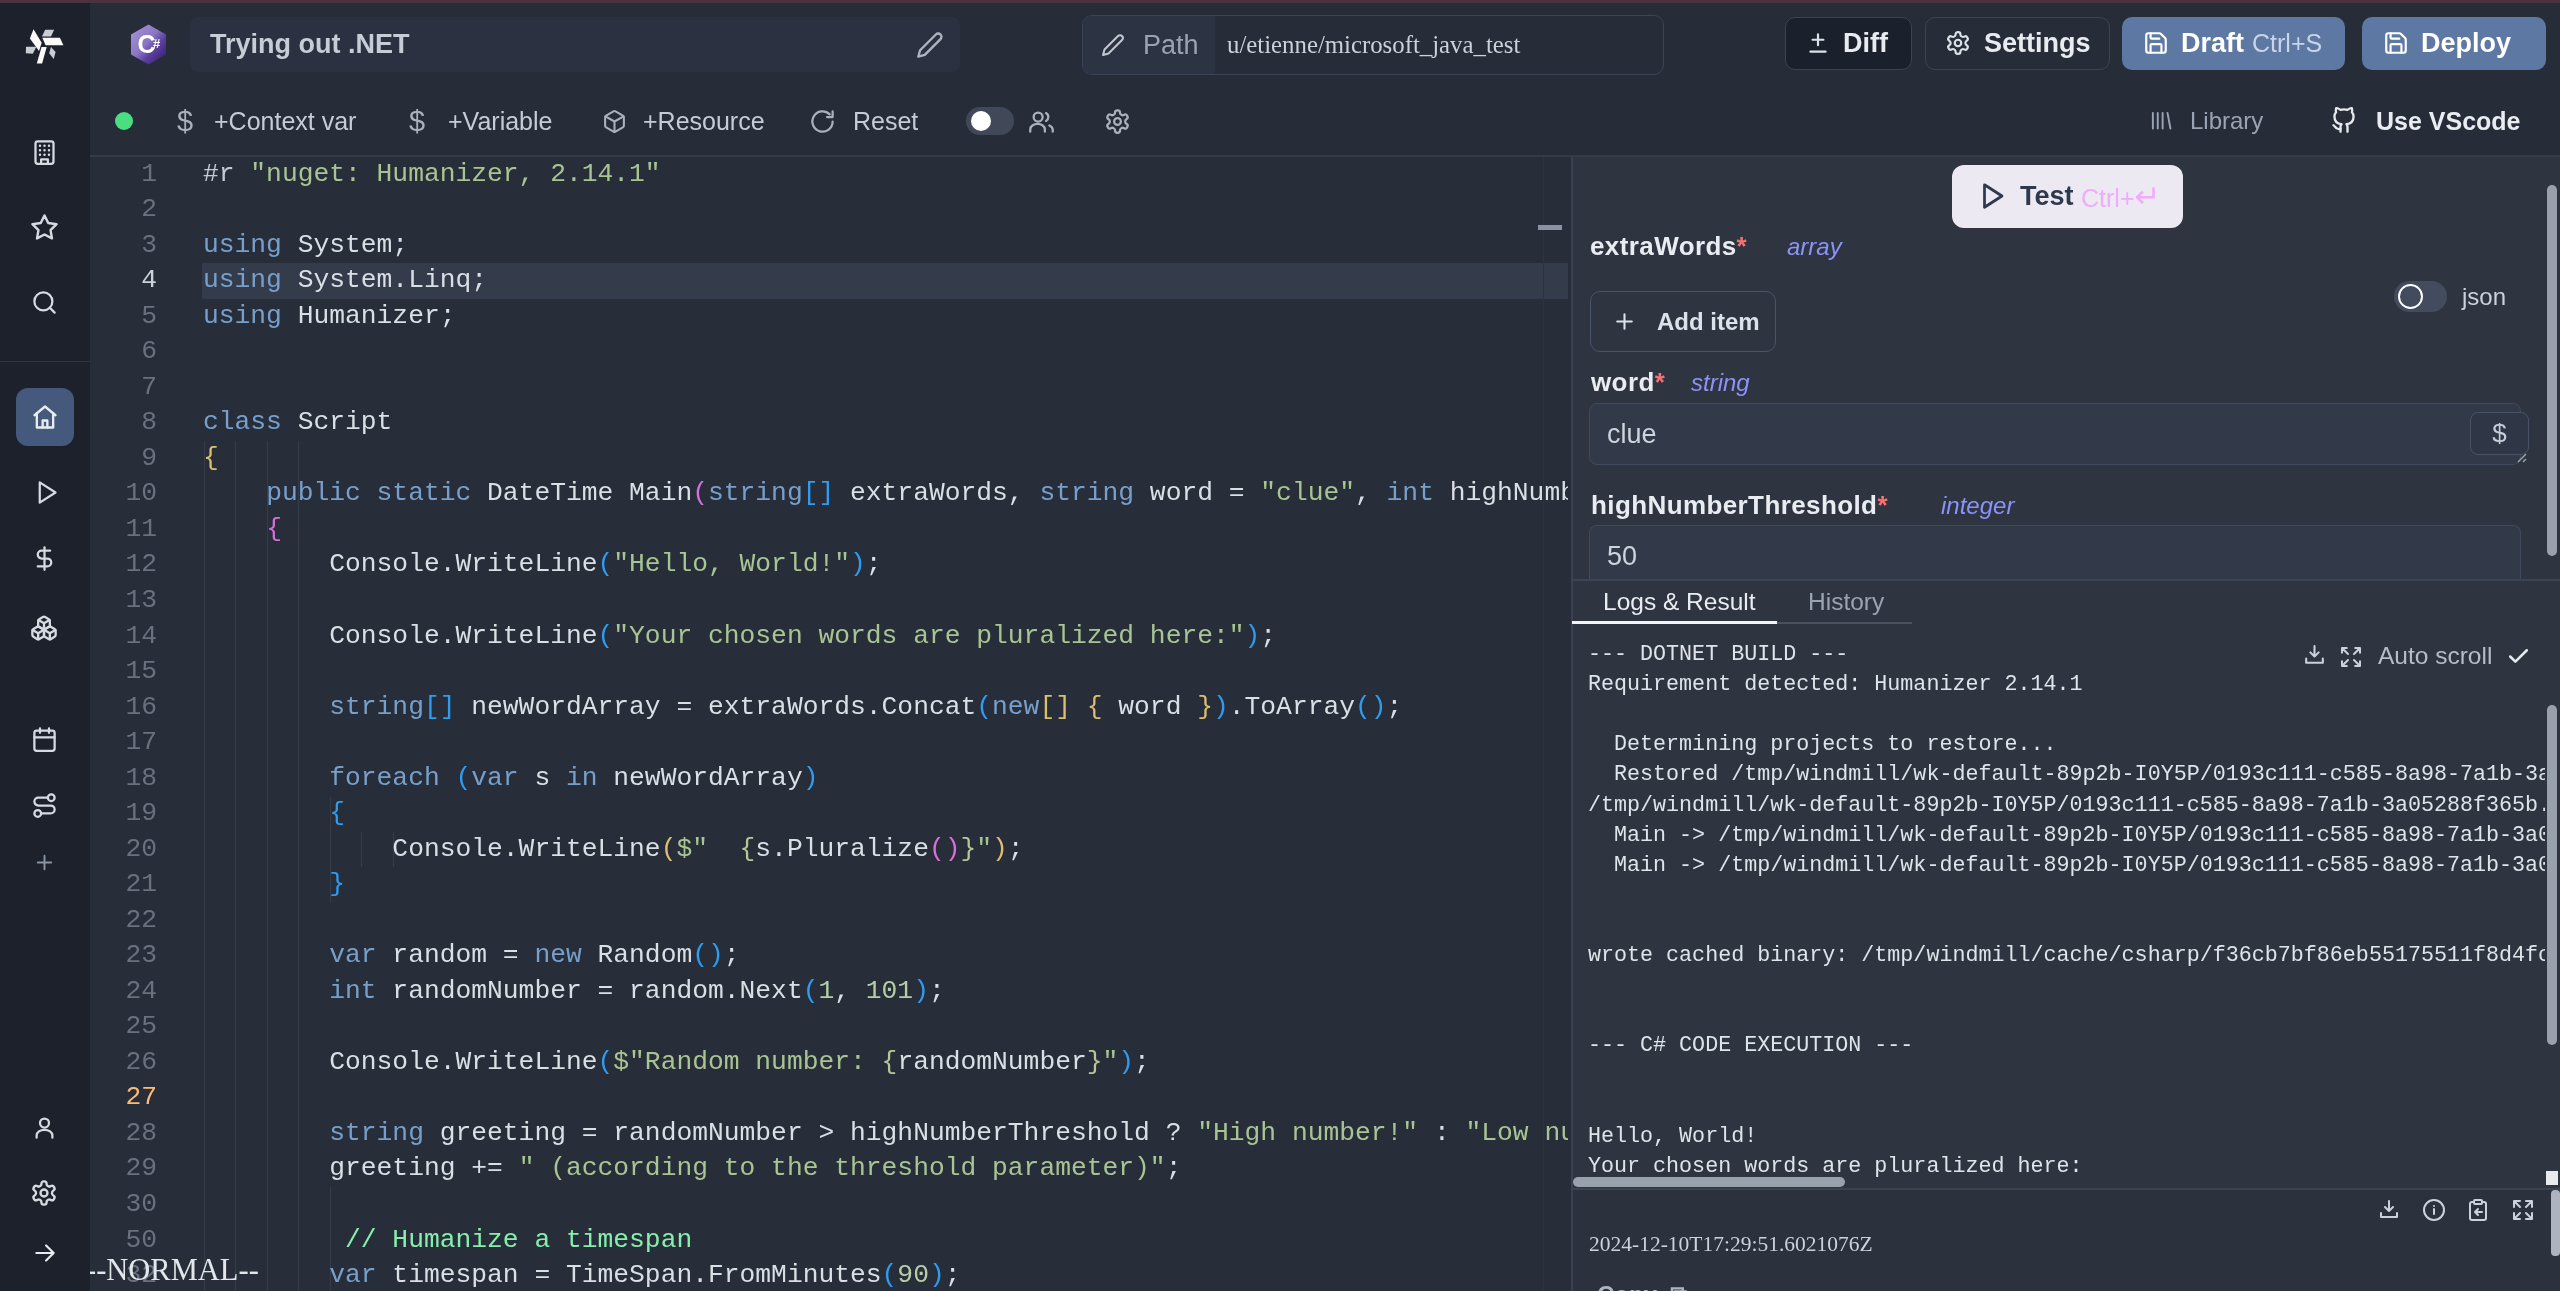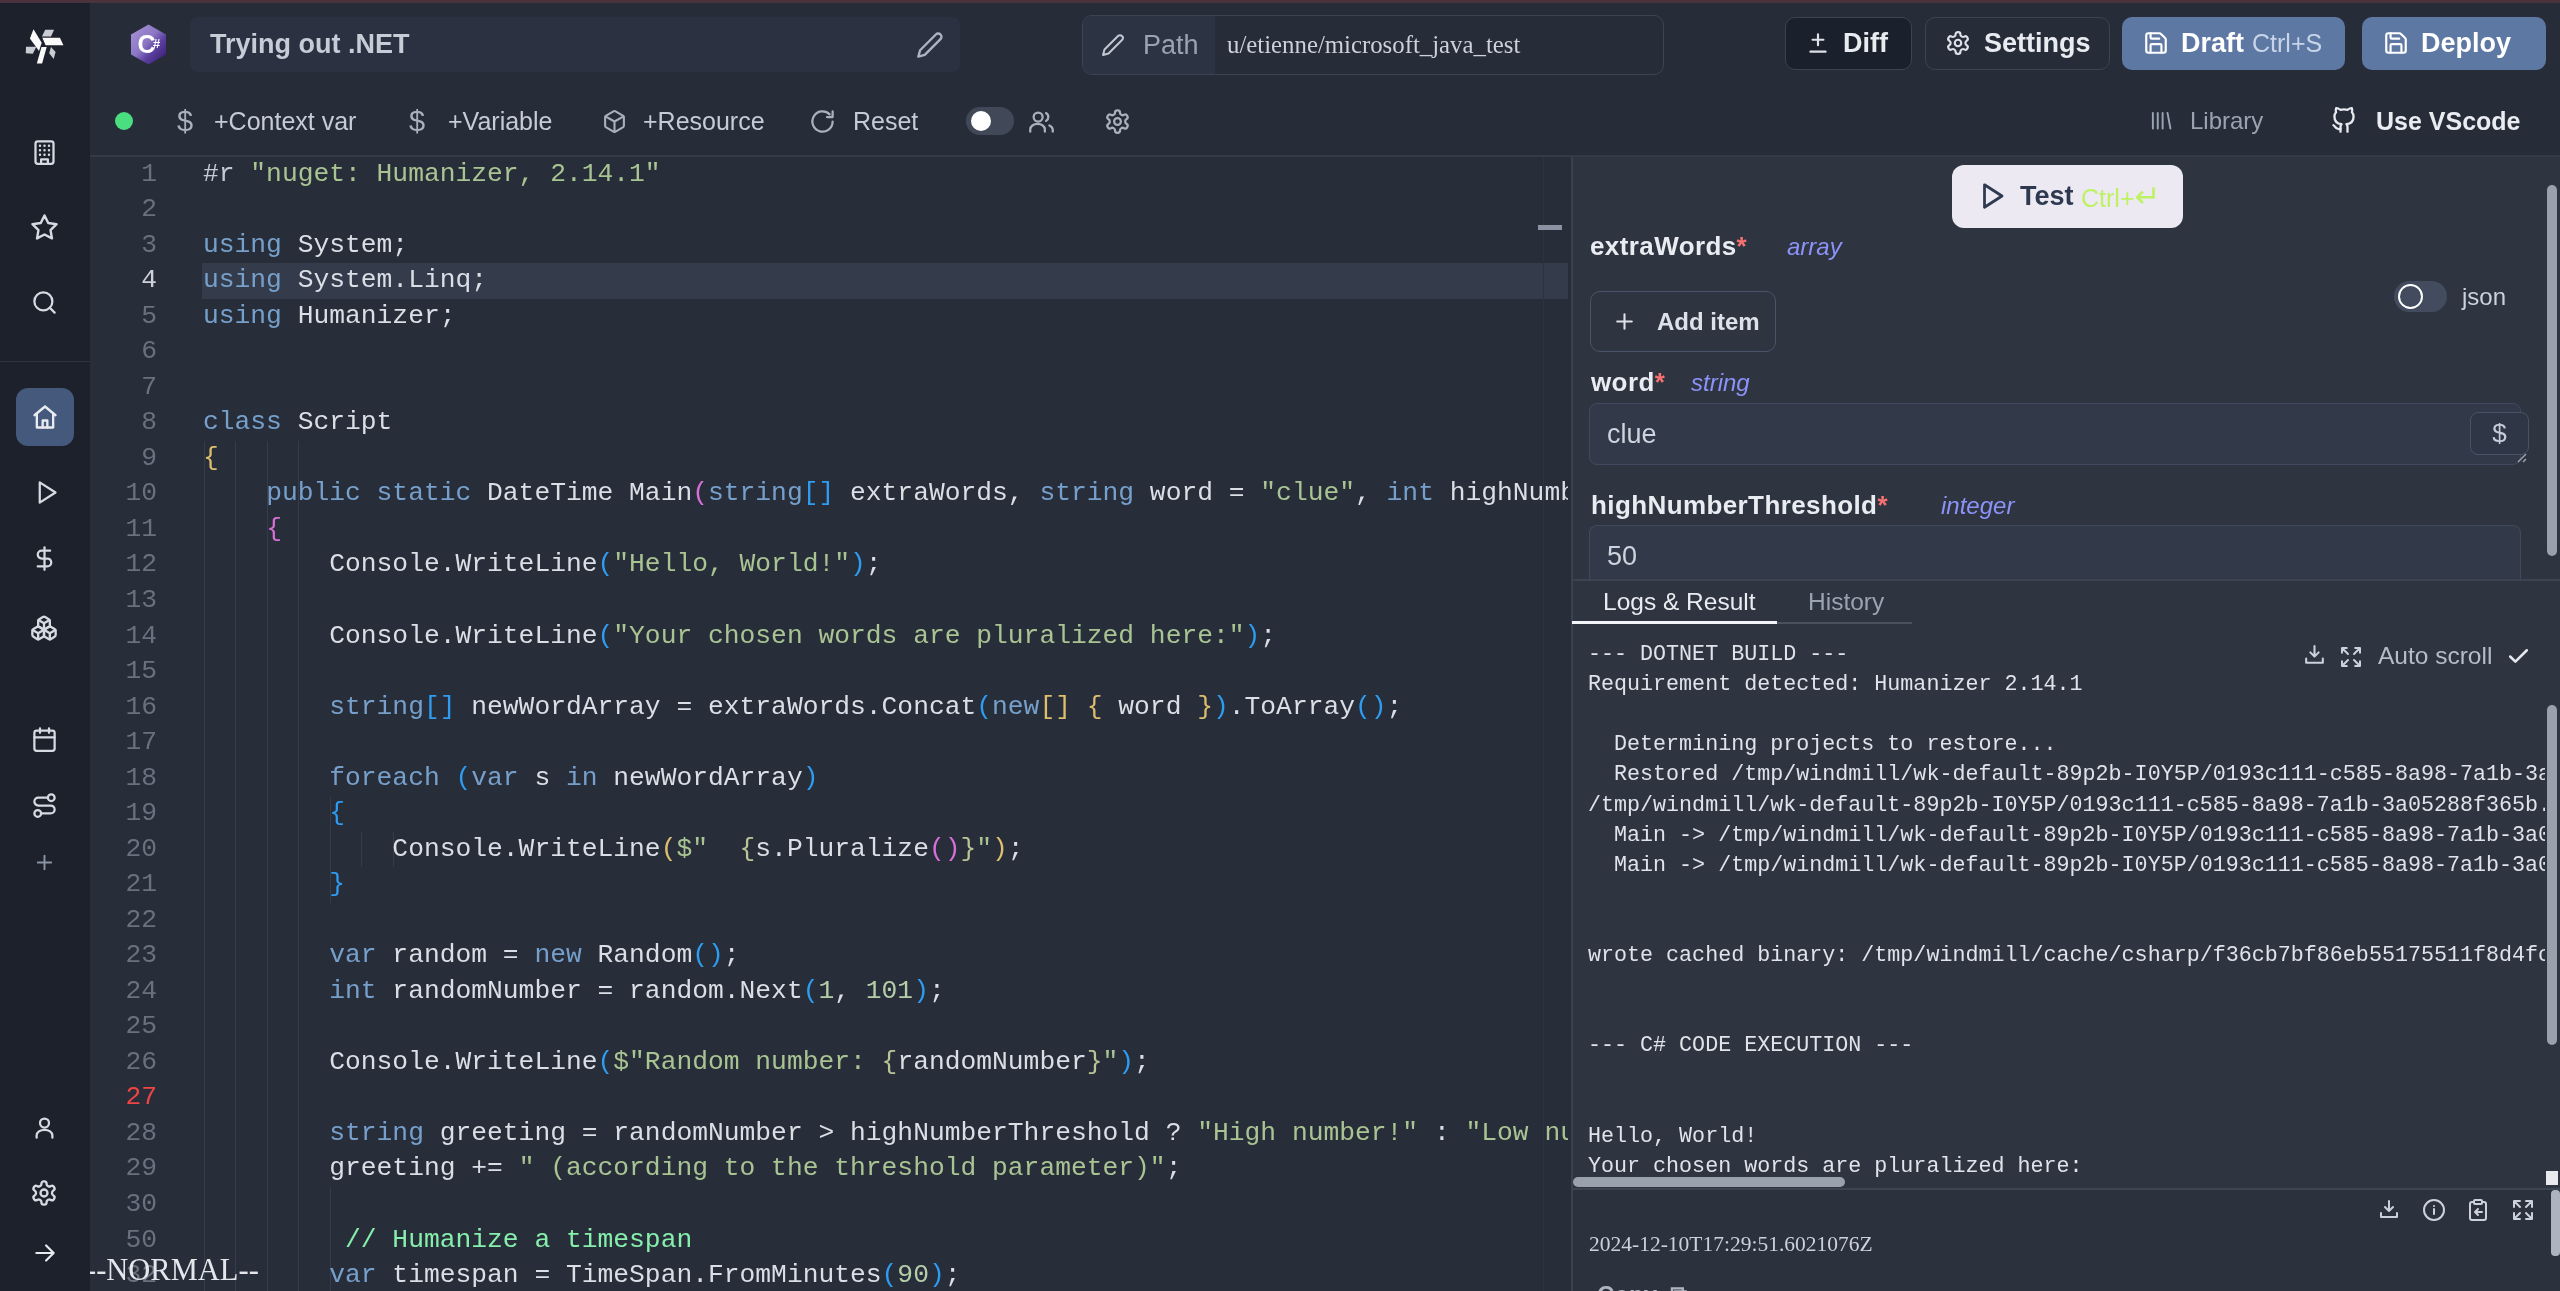--- a/index.html
+++ b/index.html
@@ -267,40 +267,40 @@
 <div class="ln" style="left:0;top:710.2px;color:#69717f">21</div>
 <div class="cl" style="left:113px;top:710.2px">        <span class="b3">}</span></div>
 <div class="ln" style="left:0;top:745.7px;color:#69717f">22</div>
 <div class="ln" style="left:0;top:781.3px;color:#69717f">23</div>
 <div class="cl" style="left:113px;top:781.3px">        <span class="k">var</span> random = <span class="k">new</span> Random<span class="b3">()</span>;</div>
 <div class="ln" style="left:0;top:816.8px;color:#69717f">24</div>
 <div class="cl" style="left:113px;top:816.8px">        <span class="k">int</span> randomNumber = random.Next<span class="b3">(</span><span class="n">1</span>, <span class="n">101</span><span class="b3">)</span>;</div>
 <div class="ln" style="left:0;top:852.3px;color:#69717f">25</div>
 <div class="ln" style="left:0;top:887.8px;color:#69717f">26</div>
 <div class="cl" style="left:113px;top:887.8px">        Console.WriteLine<span class="b3">(</span><span class="s">$"Random number: </span><span class="ib">{</span>randomNumber<span class="ib">}</span><span class="s">"</span><span class="b3">)</span>;</div>
-<div class="ln" style="left:0;top:923.4px;color:#ef4444">27</div>
+<div class="ln" style="left:0;top:923.4px;color:#fdba74">27</div>
 <div class="ln" style="left:0;top:958.9px;color:#69717f">28</div>
 <div class="cl" style="left:113px;top:958.9px">        <span class="k">string</span> greeting = randomNumber &gt; highNumberThreshold ? <span class="s">"High number!"</span> : <span class="s">"Low number!"</span>;</div>
 <div class="ln" style="left:0;top:994.4px;color:#69717f">29</div>
 <div class="cl" style="left:113px;top:994.4px">        greeting += <span class="s">" (according to the threshold parameter)"</span>;</div>
 <div class="ln" style="left:0;top:1030.0px;color:#69717f">30</div>
 <div class="ln" style="left:0;top:1065.5px;color:#69717f">50</div>
 <div class="cl" style="left:113px;top:1065.5px">         <span class="c">// Humanize a timespan</span></div>
 <div class="ln" style="left:0;top:1101.0px;color:#69717f">32</div>
 <div class="cl" style="left:113px;top:1101.0px">        <span class="k">var</span> timespan = TimeSpan.FromMinutes<span class="b3">(</span><span class="n">90</span><span class="b3">)</span>;</div>
 <div class="abs" style="left:1448px;top:68px;width:24px;height:5px;background:#8b93a3"></div>
 
 <div class="abs mono" style="left:-4px;top:1096px;font-size:30.5px;line-height:35px;color:#e3e7ec">--NORMAL--</div>
 </div>
 <div class="abs" style="left:1952px;top:165px;width:231px;height:63px;background:#ece9f2;border-radius:12px"></div>
 <svg class="abs" style="left:1977px;top:181px" width="30" height="30" viewBox="0 0 24 24" fill="none" stroke="#2e3950" stroke-width="2.2" stroke-linejoin="round">
     <polygon points="6 3 20 12 6 21 6 3"></polygon>
   </svg>
 <div class="abs" style="left:2020px;top:165px;height:63px;line-height:63px;font-size:27px;font-weight:700;color:#2e3950">Test</div>
-<div class="abs" style="left:2081px;top:165px;height:56px;line-height:63px;font-size:25px;color:#bef264">Ctrl+<span style="font-size:31px">↵</span></div>
+<div class="abs" style="left:2081px;top:165px;height:56px;line-height:63px;font-size:25px;color:#f0abfc">Ctrl+<span style="font-size:31px">↵</span></div>
 <div class="abs" style="left:1590px;top:229px;height:34px;line-height:34px;font-size:26px;letter-spacing:0.4px;font-weight:700;color:#e9ecf1">extraWords<span style="color:#f87171">*</span></div>
 <div class="abs" style="left:1787px;top:233px;height:28px;line-height:28px;font-size:24px;font-style:italic;color:#8b93f8">array</div>
 <div class="abs" style="left:2394px;top:281px;width:53px;height:31px;background:#434c5e;border-radius:16px"></div>
 <div class="abs" style="left:2398px;top:284px;width:25px;height:25px;border:2.5px solid #ffffff;border-radius:50%"></div>
 <div class="abs" style="left:2462px;top:281px;height:31px;line-height:31px;font-size:24px;color:#ccd2dc">json</div>
 <div class="abs" style="left:1590px;top:291px;width:186px;height:61px;border:1px solid #4a5468;border-radius:10px"></div>
 <svg class="abs" style="left:1612px;top:309px" width="25" height="25" viewBox="0 0 24 24" fill="none" stroke="#dde1e9" stroke-width="2" stroke-linecap="round">
     <path d="M5 12h14M12 5v14"></path>
   </svg>
 <div class="abs" style="left:1657px;top:291px;height:61px;line-height:61px;font-size:24px;font-weight:700;color:#dde1e9">Add item</div>

